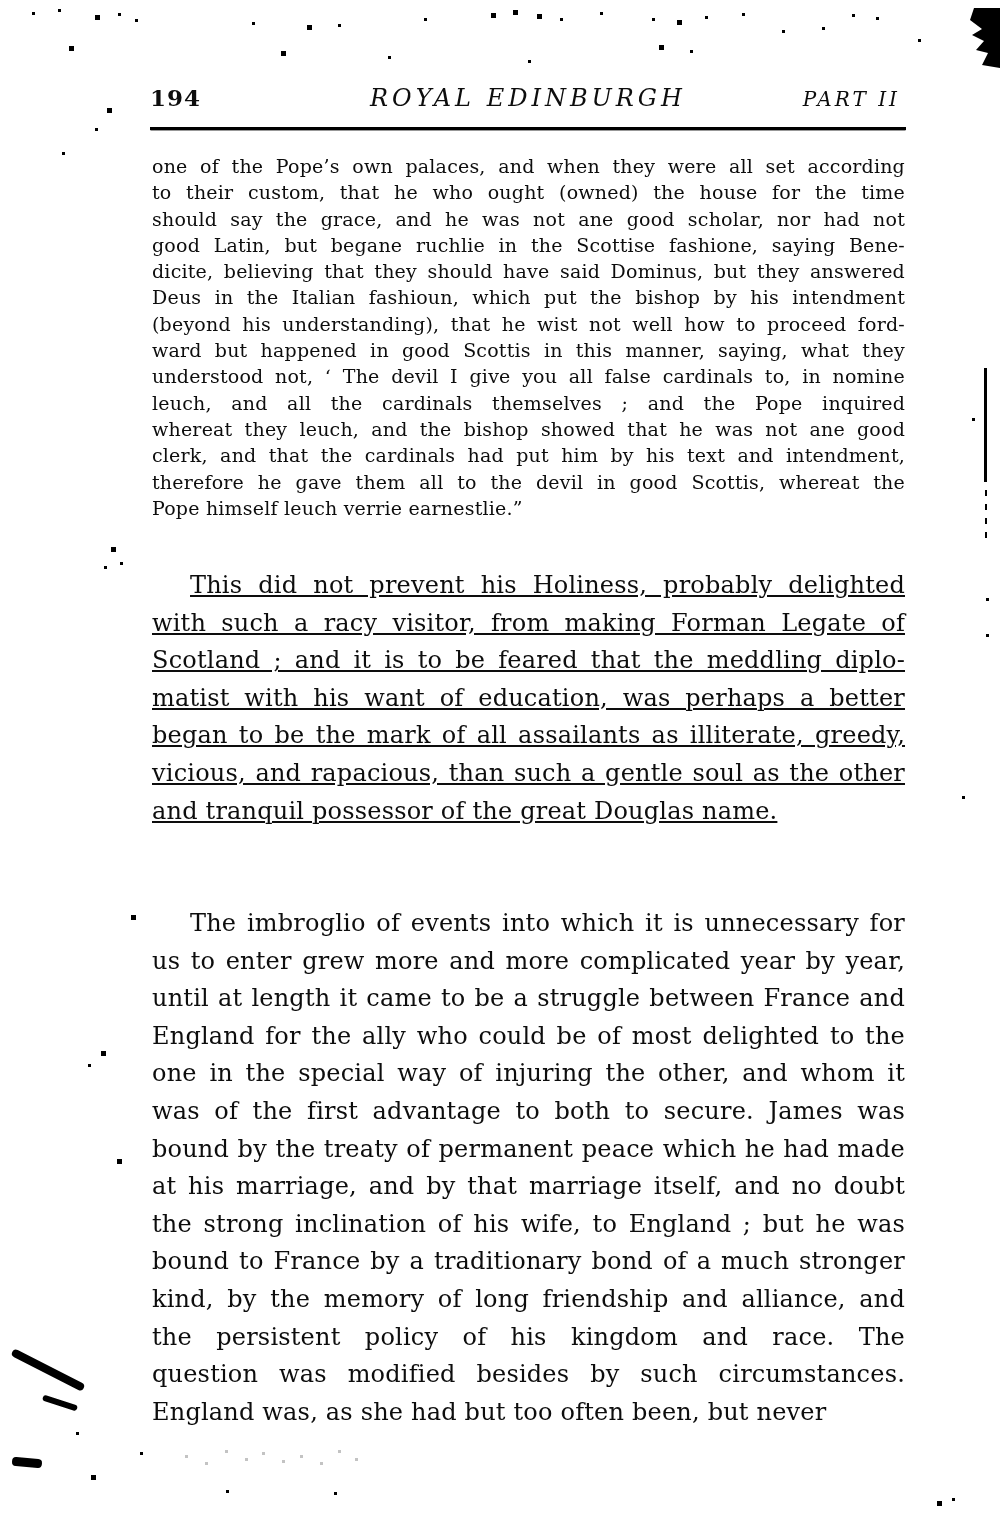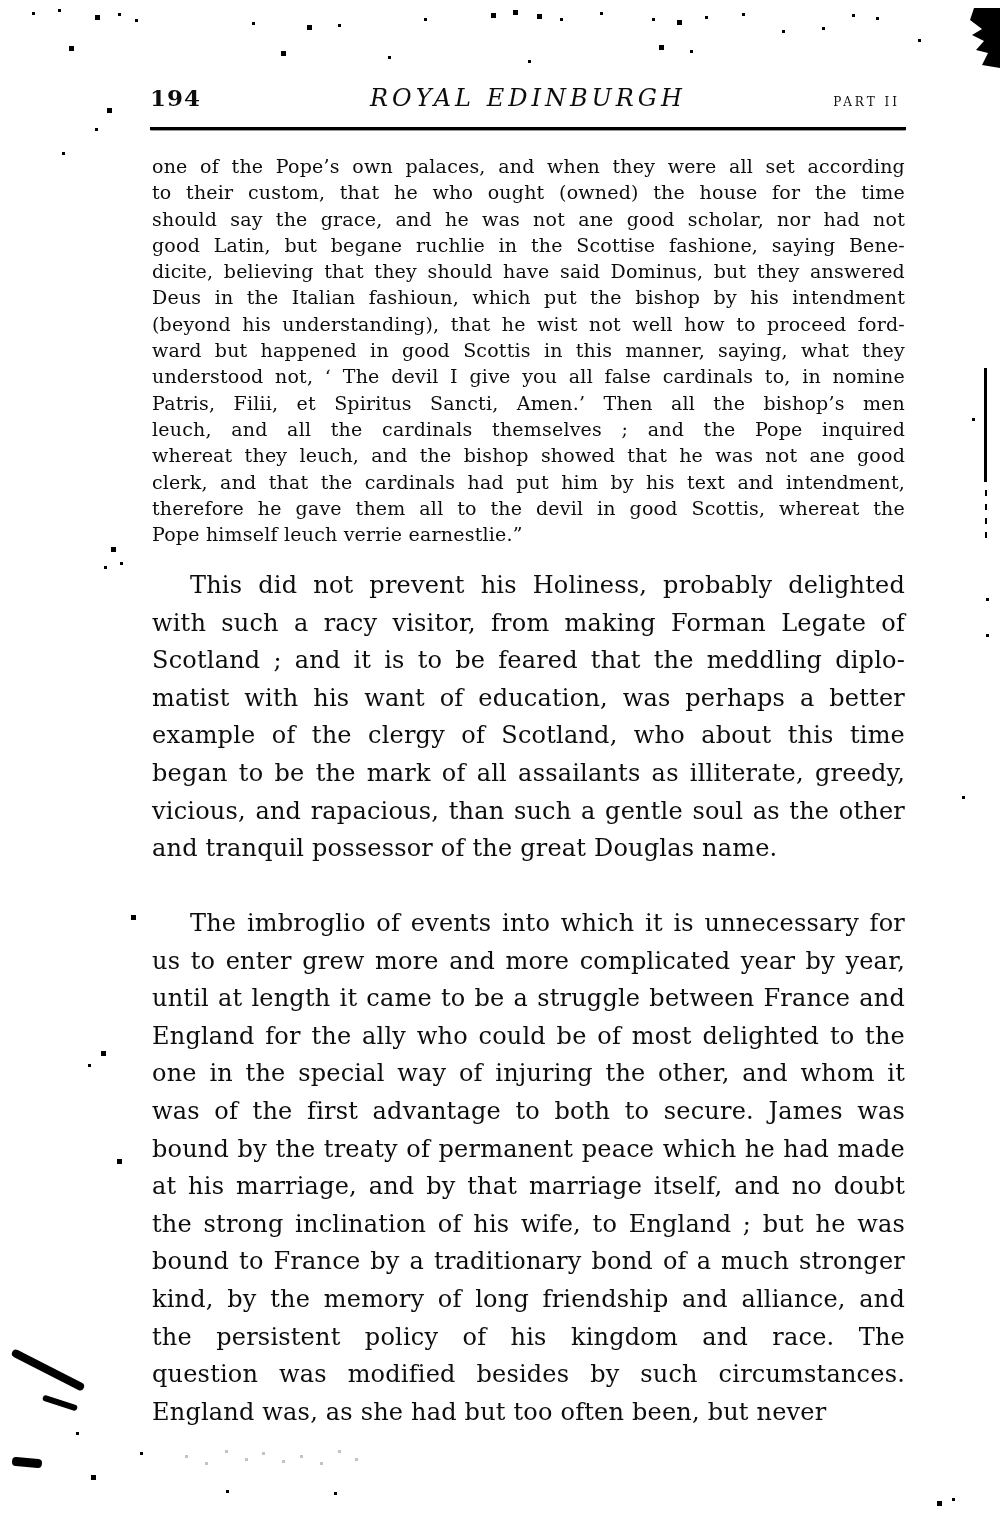--- a/index.html
+++ b/index.html
@@ -21,36 +21,36 @@
   .page-number{
     justify-self:start;
     font-size:23px;font-weight:bold;letter-spacing:1px;
   }
   .running-title{
     justify-self:center;
     font-style:italic;font-size:24px;letter-spacing:4px;white-space:nowrap;
   }
   .part-label{
     justify-self:end;
-    font-size:12px;letter-spacing:3px;padding-right:6px;white-space:nowrap;
+    font-size:20px;letter-spacing:3px;padding-right:6px;white-space:nowrap;font-style:italic;
   }
   .rule{
     position:absolute;left:150px;top:127px;width:756px;height:3px;
     background:#000;
     box-shadow:0 1px 0 -0.5px #333;
   }
 
   
   .textblock{position:absolute;left:152px;width:753px;}
   .quote{
     top:153px;
     font-size:19px;line-height:26.3px;
     letter-spacing:0.2px;
   }
-  .para1{top:567px;}
+  .para1{top:567px;text-decoration:underline;}
   .para2{top:905px;}
   .para{
     font-size:24px;line-height:37.6px;
     letter-spacing:0.2px;
   }
   .tline{
     text-align:justify;
     text-align-last:justify;
     white-space:normal;
   }
@@ -117,34 +117,32 @@
   <section class="textblock quote">
       <div class="tline">one of the Pope’s own palaces, and when they were all set according</div>
       <div class="tline">to their custom, that he who ought (owned) the house for the time</div>
       <div class="tline">should say the grace, and he was not ane good scholar, nor had not</div>
       <div class="tline">good Latin, but begane ruchlie in the Scottise fashione, saying Bene-</div>
       <div class="tline">dicite, believing that they should have said Dominus, but they answered</div>
       <div class="tline">Deus in the Italian fashioun, which put the bishop by his intendment</div>
       <div class="tline">(beyond his understanding), that he wist not well how to proceed ford-</div>
       <div class="tline">ward but happened in good Scottis in this manner, saying, what they</div>
       <div class="tline">understood not, ‘ The devil I give you all false cardinals to, in nomine</div>
-      <div class="tline">Patris, Filii, et Spiritus Sancti, Amen.’ Then all the bishop’s men</div>
       <div class="tline">leuch, and all the cardinals themselves ; and the Pope inquired</div>
       <div class="tline">whereat they leuch, and the bishop showed that he was not ane good</div>
       <div class="tline">clerk, and that the cardinals had put him by his text and intendment,</div>
       <div class="tline">therefore he gave them all to the devil in good Scottis, whereat the</div>
       <div class="tline last">Pope himself leuch verrie earnestlie.”</div>
     </section>
 
   <section class="textblock para para1">
       <div class="tline">This did not prevent his Holiness, probably delighted</div>
       <div class="tline">with such a racy visitor, from making Forman Legate of</div>
       <div class="tline">Scotland ; and it is to be feared that the meddling diplo-</div>
       <div class="tline">matist with his want of education, was perhaps a better</div>
-      <div class="tline">example of the clergy of Scotland, who about this time</div>
       <div class="tline">began to be the mark of all assailants as illiterate, greedy,</div>
       <div class="tline">vicious, and rapacious, than such a gentle soul as the other</div>
       <div class="tline last">and tranquil possessor of the great Douglas name.</div>
     </section>
 
   <section class="textblock para para2">
       <div class="tline">The imbroglio of events into which it is unnecessary for</div>
       <div class="tline">us to enter grew more and more complicated year by year,</div>
       <div class="tline">until at length it came to be a struggle between France and</div>
       <div class="tline">England for the ally who could be of most delighted to the</div>

